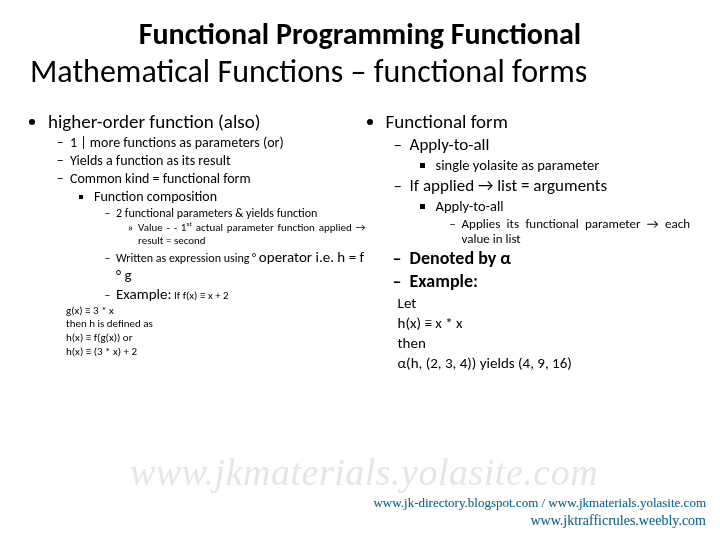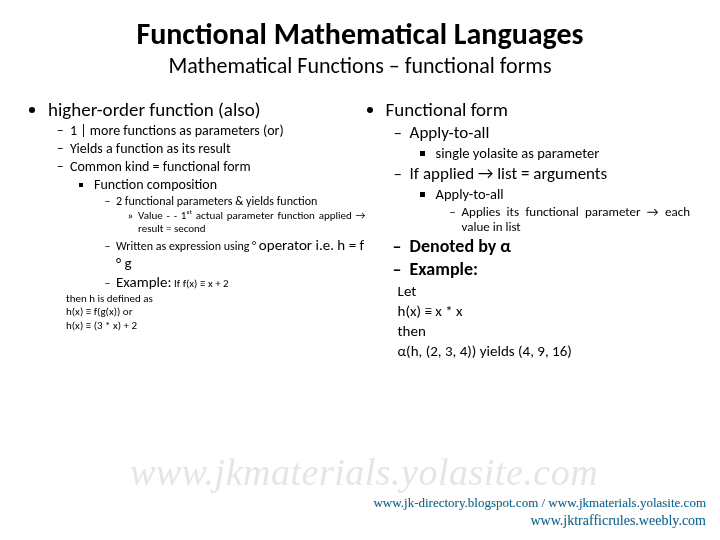--- a/index.html
+++ b/index.html
@@ -15,23 +15,23 @@
   .slide {
     padding: 18px 30px 10px 30px;
   }
   .title-main {
     font-size: 30px;
     font-weight: 700;
     text-align: center;
     line-height: 1.05;
   }
   .title-sub {
-    font-size: 22px;
+    font-size: 32px;
     font-weight: 400;
-    text-align: center;
+    text-align: left;
     margin-top: 2px;
     margin-bottom: 18px;
   }
   .cols {
     display: flex;
     gap: 2px;
   }
   .col-left  { flex: 1.02; }
   .col-right { flex: 0.98; }
   ul { list-style-position: outside; padding-left: 18px; }
@@ -64,21 +64,21 @@
     font-size: 38px;
     color: rgba(160,160,160,0.28);
     pointer-events: none;
     letter-spacing: 0.5px;
   }
 </style>
 </head>
 <body>
 
 <div class="slide">
-  <div class="title-main">Functional Mathematical Languages</div>
+  <div class="title-main">Functional Programming Functional</div>
   <div class="title-sub">Mathematical Functions – functional forms</div>
 
   <div class="cols">
 
     <div class="col-left">
       <ul>
         <li class="lvl1">higher-order function (also)</li>
         <ul>
           <li class="lvl2">1 | more functions as parameters (or)</li>
           <li class="lvl2">Yields a function as its result</li>
@@ -94,20 +94,21 @@
                 <span>Written as expression using ° </span>
                 <span style="font-size:15px;">operator i.e. h = f ° g</span>
               </li>
               <li class="lvl4">
                 <span style="font-size:15px;">Example:</span><span style="font-size:11px;"> If f(x) ≡ x + 2</span>
               </li>
             </ul>
           </ul>
         </ul>
       </ul>
+      <div class="nob">g(x) ≡ 3 * x</div>
       <div class="nob">then h is defined as</div>
       <div class="nob">h(x) ≡  f(g(x)) or</div>
       <div class="nob">h(x) ≡ (3 * x) + 2</div>
     </div>
 
     <div class="col-right">
       <ul>
         <li class="r2">Functional form</li>
         <ul>
           <li class="r3">Apply-to-all</li>

